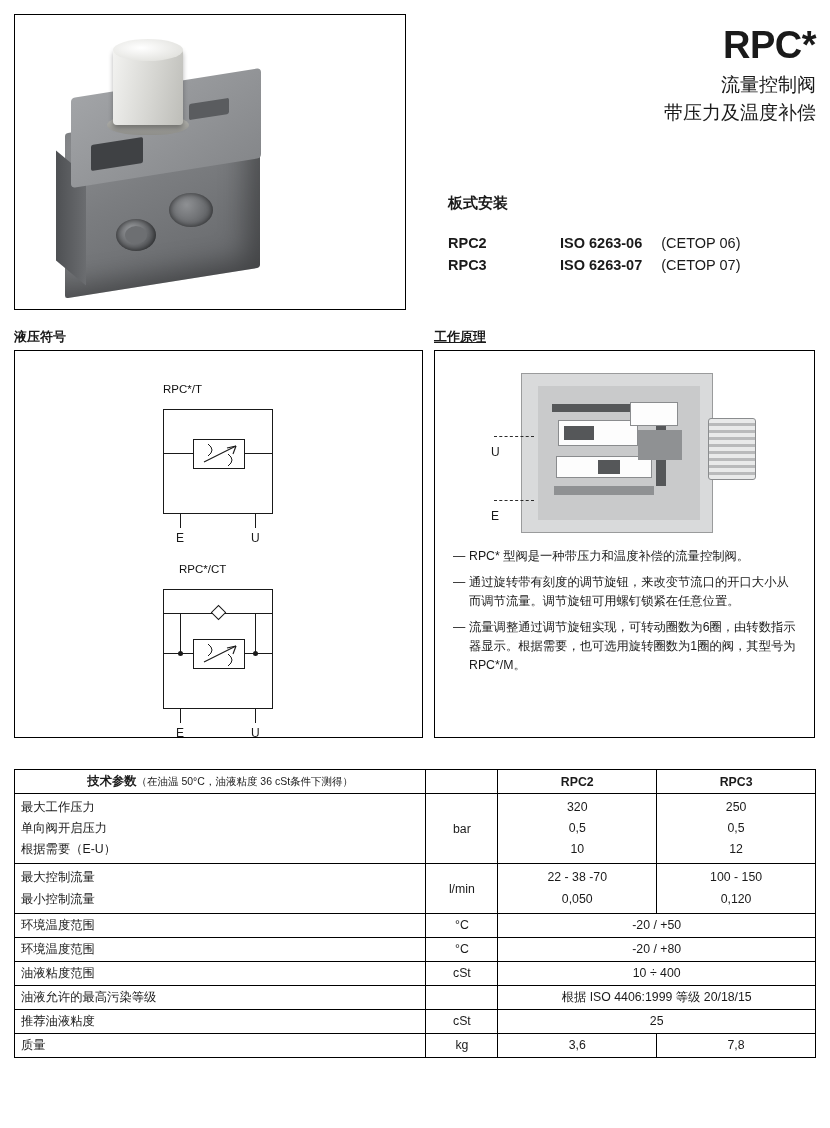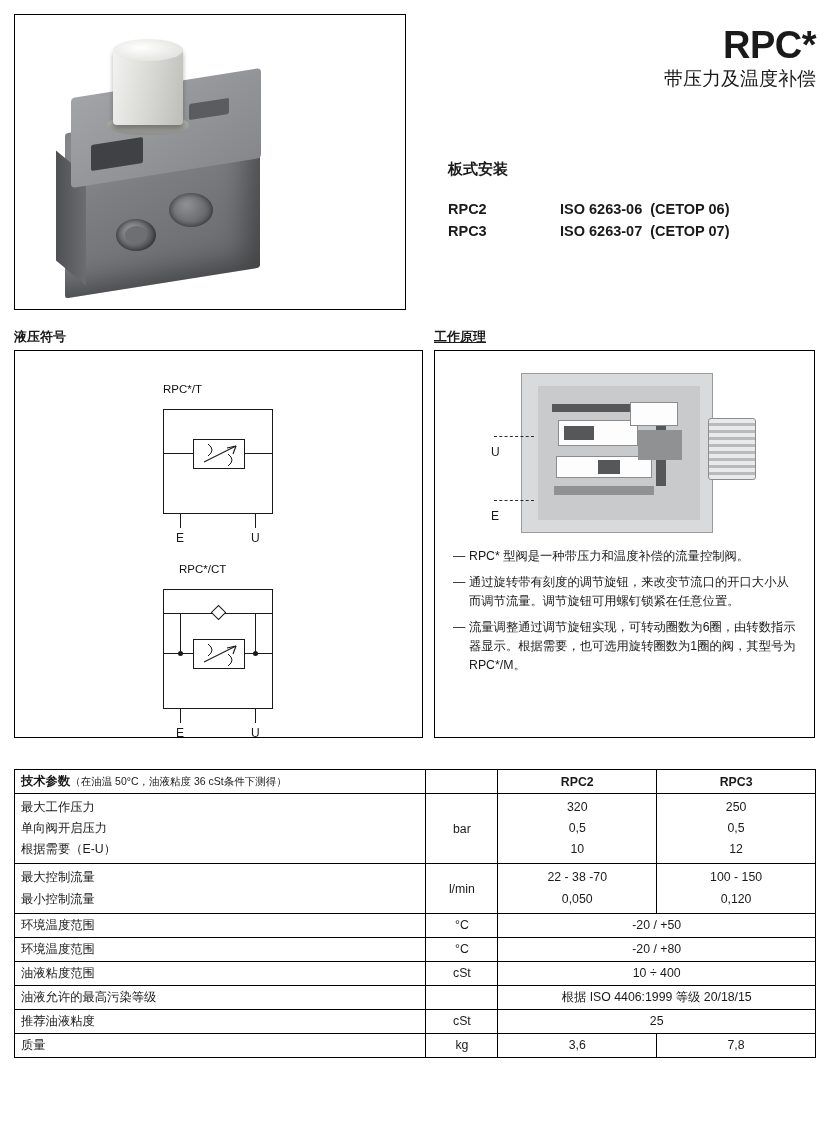--- a/index.html
+++ b/index.html
@@ -136,21 +136,21 @@
   }
   .mount-title { font-size: 15px; font-weight: bold; }
   .mount-rows { margin-top: 22px; }
   .mount-row {
     display: flex;
     font-size: 14.5px;
     margin-bottom: 6px;
   }
   .mount-model { width: 112px; font-weight: bold; }
   .mount-iso { font-weight: bold; }
-  .mount-cetop { font-weight: bold; margin-left: 8px; }
+  .mount-cetop { font-weight: normal; margin-left: 19px; }
 
   
   .section-labels {
     display: flex;
     margin-top: 18px;
     padding: 0 14px;
     font-size: 13px;
     font-weight: bold;
   }
   .lbl-left { width: 420px; }
@@ -268,21 +268,21 @@
   }
   table.specs td {
     border: 1px solid #000;
     padding: 3px 6px;
     vertical-align: middle;
   }
   .c-desc { width: 412px; }
   .c-unit { width: 72px; text-align: center; }
   .c-val  { width: 159px; text-align: center; }
   .hdr td { font-weight: bold; text-align: center; background: #fff; }
-  .hdr .c-desc { text-align: left; font-weight: bold; }
+  .hdr .c-desc { text-align: center; font-weight: bold; }
   .hdr-note { font-weight: normal; font-size: 10.5px; }
   .multi { line-height: 1.72; }
 </style>
 </head>
 <body>
 
 <div class="page">
 
   <div class="header">
     <div class="photo-box">
@@ -295,20 +295,21 @@
         <div class="port-circle port-a"></div>
         <div class="port-circle port-b"></div>
         <div class="knob-ring"></div>
         <div class="knob"></div>
         <div class="knob-top"></div>
       </div>
     </div>
 
     <div class="header-right">
       <div class="title-main">RPC*</div>
+      <div class="title-sub1">流量控制阀</div>
       <div class="title-sub2">带压力及温度补偿</div>
 
       <div class="mount-block">
         <div class="mount-title">板式安装</div>
         <div class="mount-rows">
           <div class="mount-row">
             <span class="mount-model">RPC2</span>
             <span class="mount-iso">ISO 6263-06</span>
             <span class="mount-cetop">(CETOP 06)</span>
           </div>

